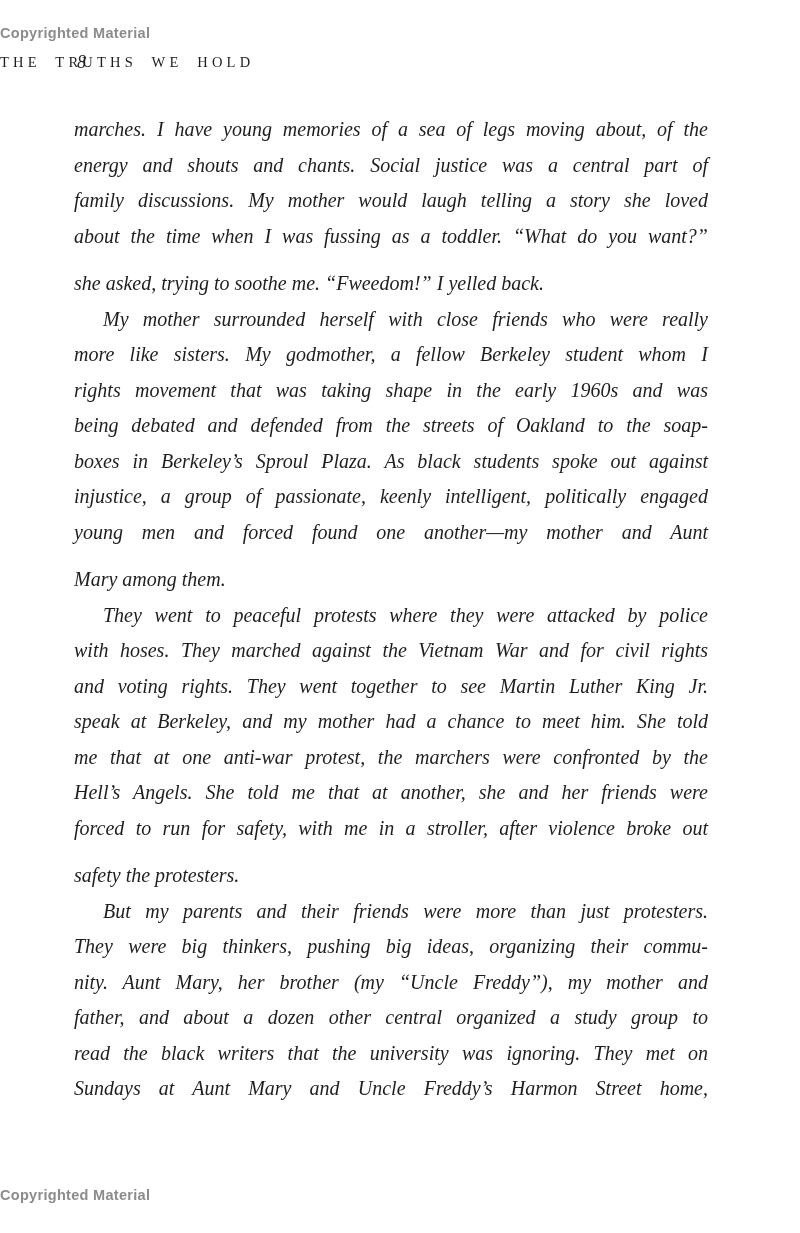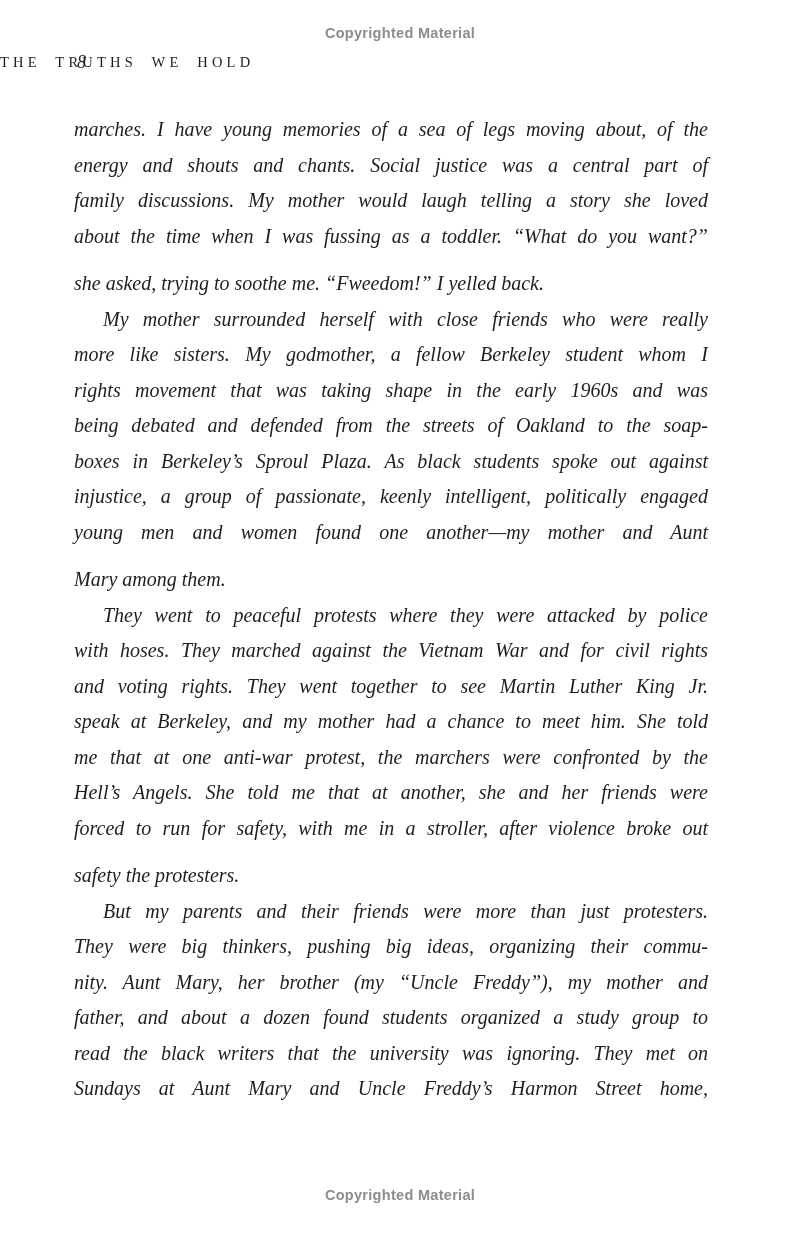--- a/index.html
+++ b/index.html
@@ -12,21 +12,20 @@
     width: 800px;
     height: 1233px;
     background: #ffffff;
     overflow: hidden;
     font-family: "Liberation Serif", "DejaVu Serif", serif;
   }
   .copyright {
     position: absolute;
     left: 0;
     width: 100%;
-    text-align: center;
     font-family: "Liberation Sans", "DejaVu Sans", sans-serif;
     font-weight: bold;
     font-size: 14.5px;
     letter-spacing: 0.3px;
     color: #8c8c8c;
   }
   .copyright.top { top: 25px; }
   .copyright.bottom { top: 1187px; }
   .pagenum {
     position: absolute;
@@ -88,35 +87,35 @@
     <div class="line">family discussions. My mother would laugh telling a story she loved</div>
     <div class="line">about the time when I was fussing as a toddler. “What do you want?”</div>
     <div class="line last">she asked, trying to soothe me. “Fweedom!” I yelled back.</div>
 
     <div class="line indent">My mother surrounded herself with close friends who were really</div>
     <div class="line">more like sisters. My godmother, a fellow Berkeley student whom I</div>
     <div class="line">rights movement that was taking shape in the early 1960s and was</div>
     <div class="line">being debated and defended from the streets of Oakland to the soap-</div>
     <div class="line">boxes in Berkeley’s Sproul Plaza. As black students spoke out against</div>
     <div class="line">injustice, a group of passionate, keenly intelligent, politically engaged</div>
-    <div class="line">young men and women found one another—my mother and Aunt</div>
+    <div class="line">young men and forced found one another—my mother and Aunt</div>
     <div class="line last">Mary among them.</div>
 
     <div class="line indent">They went to peaceful protests where they were attacked by police</div>
     <div class="line">with hoses. They marched against the Vietnam War and for civil rights</div>
     <div class="line">and voting rights. They went together to see Martin Luther King Jr.</div>
     <div class="line">speak at Berkeley, and my mother had a chance to meet him. She told</div>
     <div class="line">me that at one anti-war protest, the marchers were confronted by the</div>
     <div class="line">Hell’s Angels. She told me that at another, she and her friends were</div>
     <div class="line">forced to run for safety, with me in a stroller, after violence broke out</div>
     <div class="line last">safety the protesters.</div>
 
     <div class="line indent">But my parents and their friends were more than just protesters.</div>
     <div class="line">They were big thinkers, pushing big ideas, organizing their commu-</div>
     <div class="line">nity. Aunt Mary, her brother (my “Uncle Freddy”), my mother and</div>
-    <div class="line">father, and about a dozen found students organized a study group to</div>
+    <div class="line">father, and about a dozen other central organized a study group to</div>
     <div class="line">read the black writers that the university was ignoring. They met on</div>
     <div class="line">Sundays at Aunt Mary and Uncle Freddy’s Harmon Street home,</div>
   </div>
 
   <div class="copyright bottom">Copyrighted Material</div>
 
 </div>
 
 </body></html>

